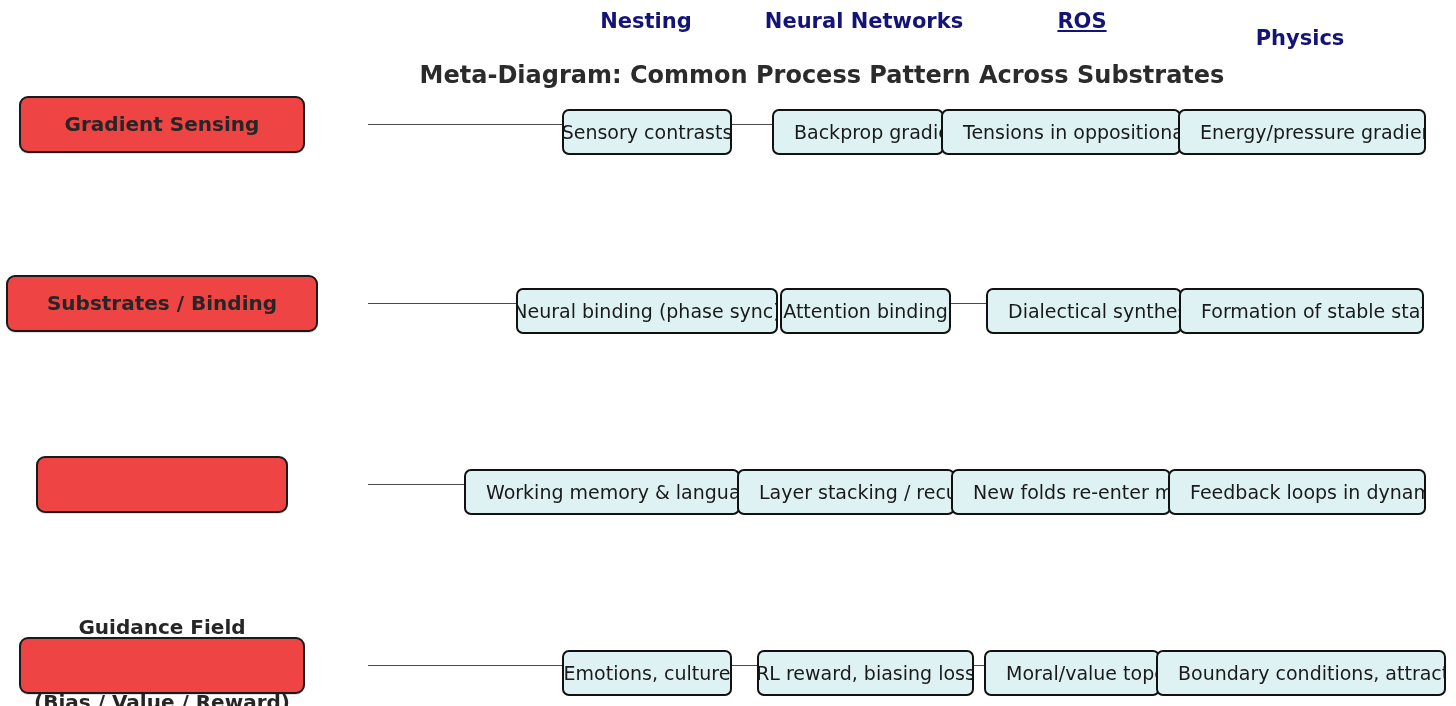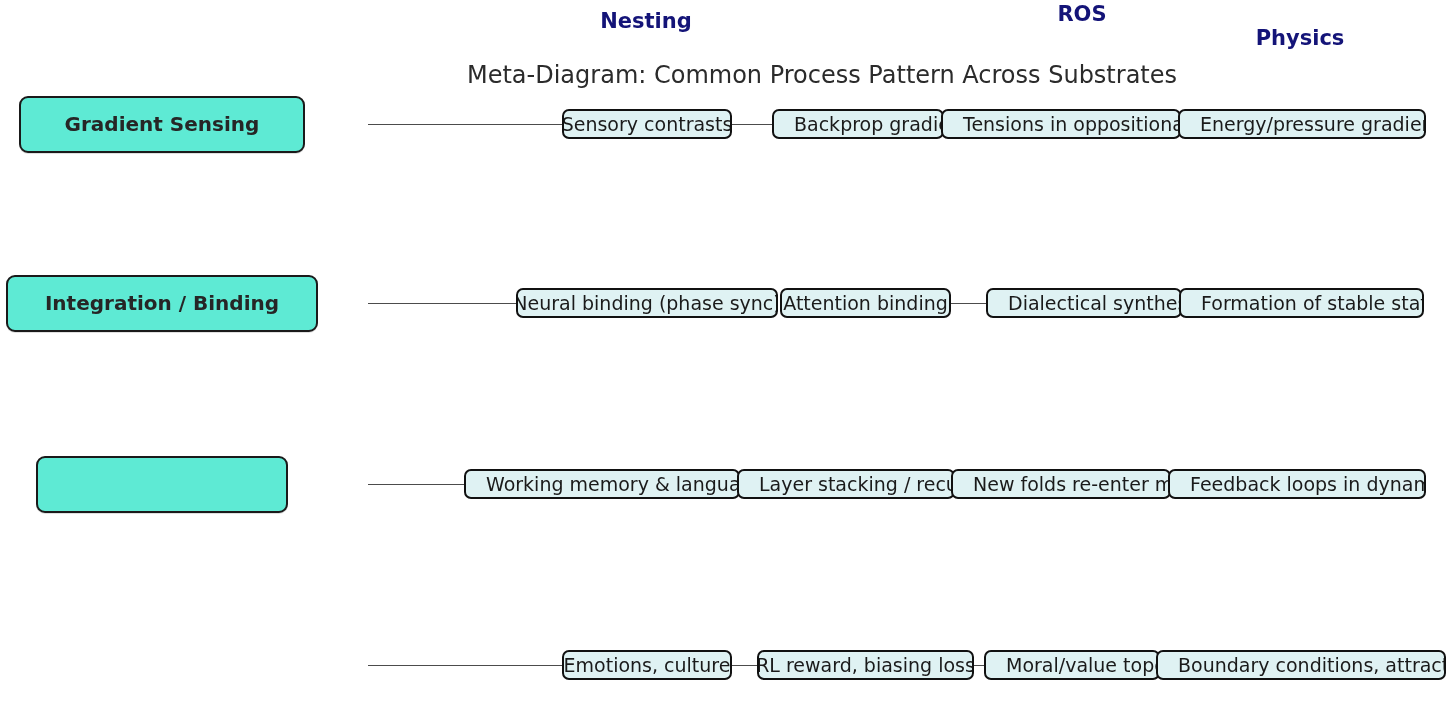--- a/index.html
+++ b/index.html
@@ -34,30 +34,30 @@
     letter-spacing: 0px;
   }
 
   
   .diagram-title {
     position: absolute;
     top: 61px;
     left: 822px;
     transform: translateX(-50%);
     font-size: 24px;
-    font-weight: normal;
+    font-weight: bold;
     color: #2b2b2b;
     white-space: nowrap;
   }
 
   
   .row-label {
     position: absolute;
     box-sizing: border-box;
-    background: #5eead4;
+    background: #ef4444;
     border: 2.2px solid #1a1a1a;
     border-radius: 9px;
     color: #262626;
     font-weight: bold;
     font-size: 20px;
     line-height: 25px;
     text-align: center;
     padding: 6px 10px 7px 10px;
     white-space: pre;
     display: flex;
@@ -76,59 +76,60 @@
   
   .node {
     position: absolute;
     box-sizing: border-box;
     background: #dff2f3;
     border: 2.2px solid #111111;
     border-radius: 7px;
     color: #1a1a1a;
     font-size: 19px;
     line-height: 1;
-    height: 30px;
+    height: 46px;
     display: flex;
     align-items: center;
     justify-content: flex-start;
     padding: 0 20px;
     white-space: nowrap;
     overflow: hidden;
   }
   .node.c1 { justify-content: center; }
   .node.c2 { justify-content: center; }
 </style>
 </head>
 <body>
 
 <div id="canvas">
 
   <div class="col-header" style="left:646px; top:9px;">Nesting</div>
-  <div class="col-header" style="left:1082px; top:2px;">ROS</div>
+  <div class="col-header" style="left:864px; top:9px;">Neural Networks</div>
+  <div class="col-header" style="left:1082px; top:9px;text-decoration:underline;">ROS</div>
   <div class="col-header" style="left:1300px; top:26px;">Physics</div>
 
   <div class="diagram-title">Meta-Diagram: Common Process Pattern Across Substrates</div>
 
   <div class="row-label" style="left:19px; top:96px; width:286px; height:57px;">
     <div>
       <div>Gradient Sensing</div>
     </div>
   </div>
 
   <div class="connector" style="left:368px; top:124px; width:195px;"></div>
   <div class="connector" style="left:731px; top:124px; width:45px;"></div>
 
   <div class="node c1" style="left:562px; top:109px; width:170px;">Sensory contrasts</div>
   <div class="node" style="left:772px; top:109px; width:172px;">Backprop gradients</div>
   <div class="node" style="left:941px; top:109px; width:240px;">Tensions in oppositional states</div>
   <div class="node" style="left:1178px; top:109px; width:248px;">Energy/pressure gradients</div>
 
   <div class="row-label" style="left:6px; top:275px; width:312px; height:57px;">
     <div>
-      <div>Integration / Binding</div>
+      <div>Substrates / Binding</div>
     </div>
   </div>
 
   <div class="connector" style="left:368px; top:303px; width:150px;"></div>
   <div class="connector" style="left:949px; top:303px; width:40px;"></div>
 
   <div class="node c2" style="left:780px; top:288px; width:171px;">Attention binding</div>
   <div class="node c1" style="left:516px; top:288px; width:262px;">Neural binding (phase sync)</div>
   <div class="node" style="left:986px; top:288px; width:196px;">Dialectical synthesis</div>
   <div class="node" style="left:1179px; top:288px; width:245px;">Formation of stable states</div>
@@ -138,20 +139,26 @@
     </div>
   </div>
 
   <div class="connector" style="left:368px; top:484px; width:98px;"></div>
 
   <div class="node" style="left:464px; top:469px; width:276px;">Working memory &amp; language</div>
   <div class="node" style="left:737px; top:469px; width:218px;">Layer stacking / recurrence</div>
   <div class="node" style="left:951px; top:469px; width:220px;">New folds re-enter manifold</div>
   <div class="node" style="left:1168px; top:469px; width:258px;">Feedback loops in dynamics</div>
 
+  <div class="row-label" style="left:19px; top:637px; width:286px; height:57px;">
+    <div>
+      <div>Guidance Field</div>
+      <div>(Bias / Value / Reward)</div>
+    </div>
+  </div>
 
   <div class="connector" style="left:368px; top:665px; width:195px;"></div>
   <div class="connector" style="left:731px; top:665px; width:30px;"></div>
   <div class="connector" style="left:968px; top:665px; width:20px;"></div>
 
   <div class="node c2" style="left:757px; top:650px; width:217px;">RL reward, biasing loss</div>
   <div class="node c1" style="left:562px; top:650px; width:170px;">Emotions, culture</div>
   <div class="node" style="left:984px; top:650px; width:176px;">Moral/value topology</div>
   <div class="node" style="left:1156px; top:650px; width:290px;">Boundary conditions, attractors</div>
 

